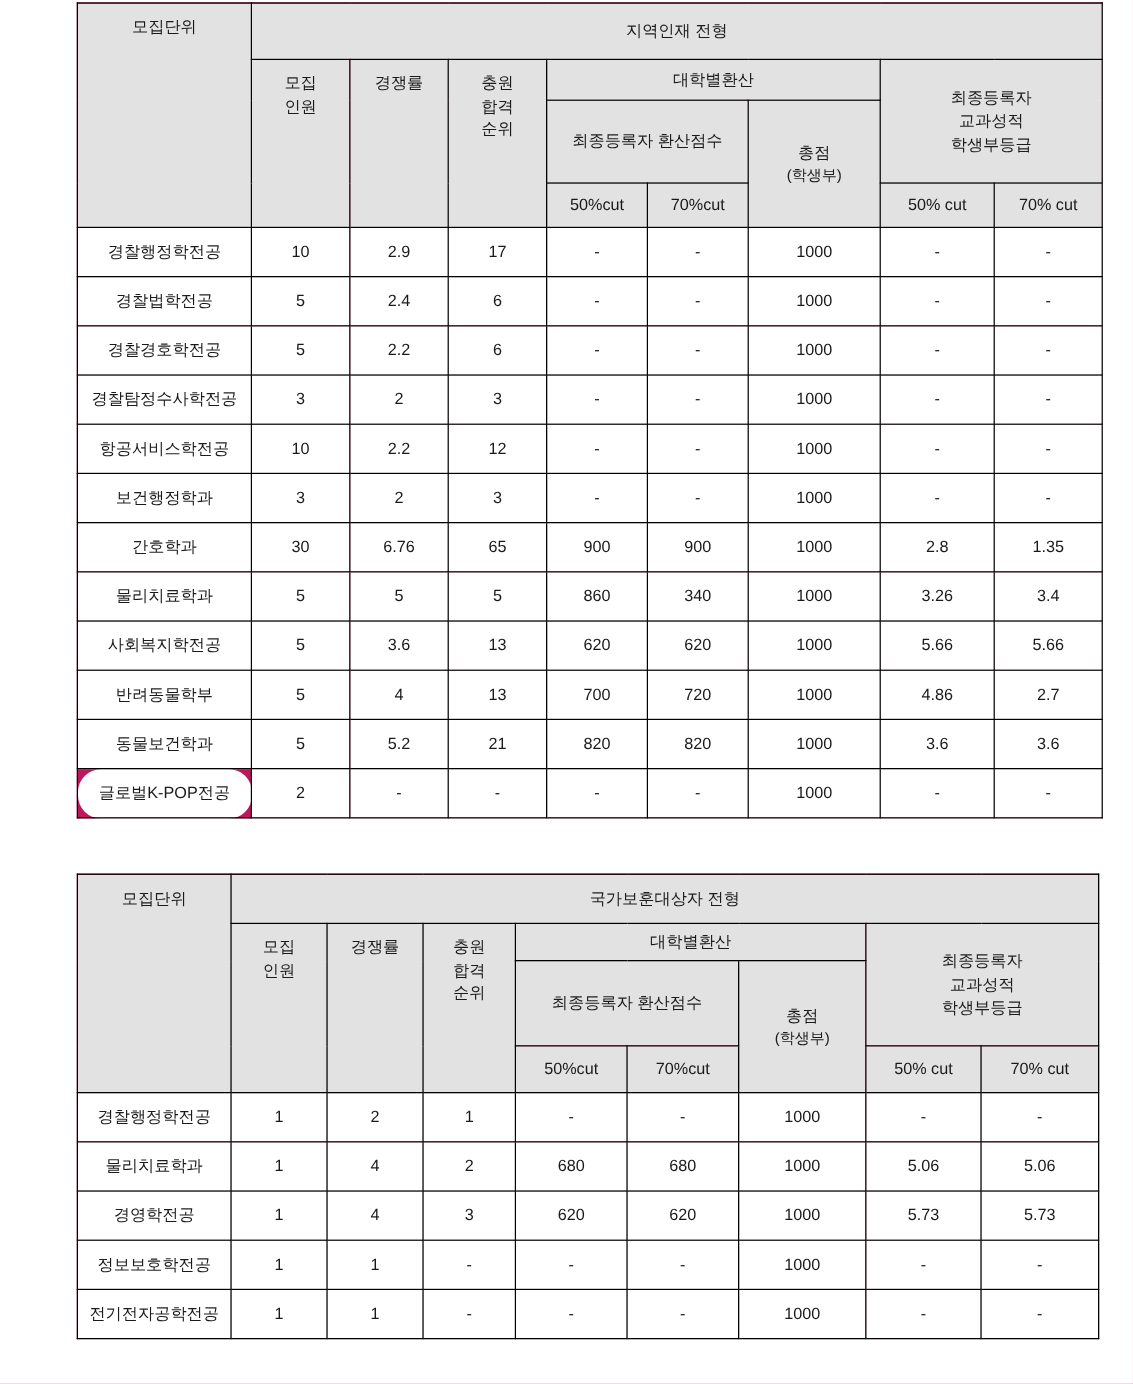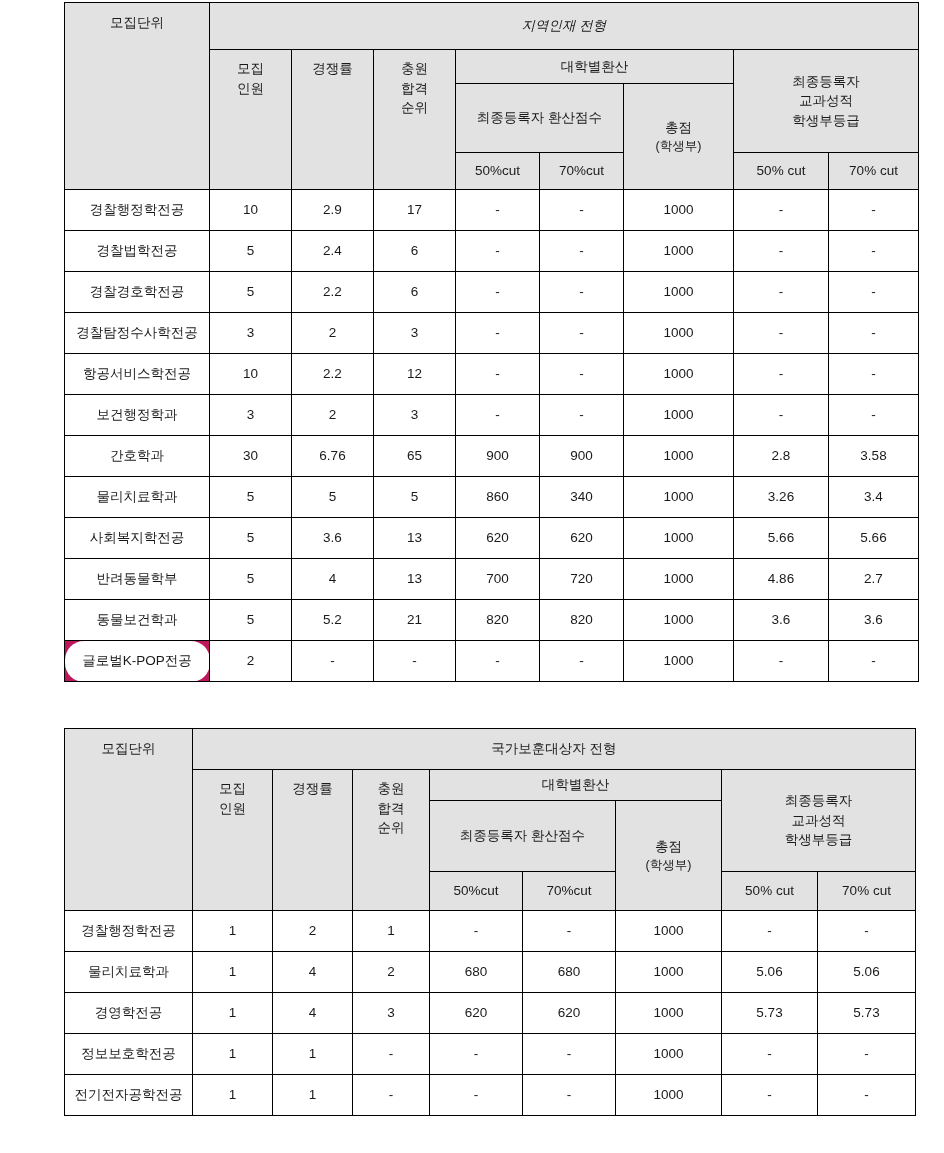--- a/index.html
+++ b/index.html
@@ -80,21 +80,21 @@
           <col style="width:82px">
         <col style="width:84px">
           <col style="width:84px">
           <col style="width:110px">
         <col style="width:95px">
           <col style="width:90px">
       </colgroup>
       <thead>
         <tr>
           <td rowspan="4" class="hdr-title" style="vertical-align:top;padding-top:10px;">모집단위</td>
-          <td colspan="8" class="hdr-title" style="height:46px;font-style:italic;">지역인재 전형</td>
+          <td colspan="8" class="hdr-title" style="height:46px;">지역인재 전형</td>
         </tr>
         <tr>
           <td rowspan="3" class="stack unit-cell" style="vertical-align:top;padding-top:9px;">
             <span>모집</span>
             <span>인원</span>
           </td>
           <td rowspan="3" class="unit-cell" style="vertical-align:top;padding-top:9px;">경쟁률</td>
           <td rowspan="3" class="stack unit-cell" style="vertical-align:top;padding-top:9px;">
             <span>충원</span>
             <span>합격</span>
@@ -190,21 +190,21 @@
           </tr>
           <tr>
             <td class="unit-cell" style="height: 40px;">간호학과</td>
             <td class="num" style="height: 40px;">30</td>
             <td class="num" style="height: 40px;">6.76</td>
             <td class="num" style="height: 40px;">65</td>
             <td class="num" style="height: 40px;">900</td>
             <td class="num" style="height: 40px;">900</td>
             <td class="num" style="height: 40px;">1000</td>
             <td class="num" style="height: 40px;">2.8</td>
-            <td class="num" style="height: 40px;">3.58</td>
+            <td class="num" style="height: 40px;">1.35</td>
           </tr>
           <tr>
             <td class="unit-cell" style="height: 40px;">물리치료학과</td>
             <td class="num" style="height: 40px;">5</td>
             <td class="num" style="height: 40px;">5</td>
             <td class="num" style="height: 40px;">5</td>
             <td class="num" style="height: 40px;">860</td>
             <td class="num" style="height: 40px;">340</td>
             <td class="num" style="height: 40px;">1000</td>
             <td class="num" style="height: 40px;">3.26</td>

